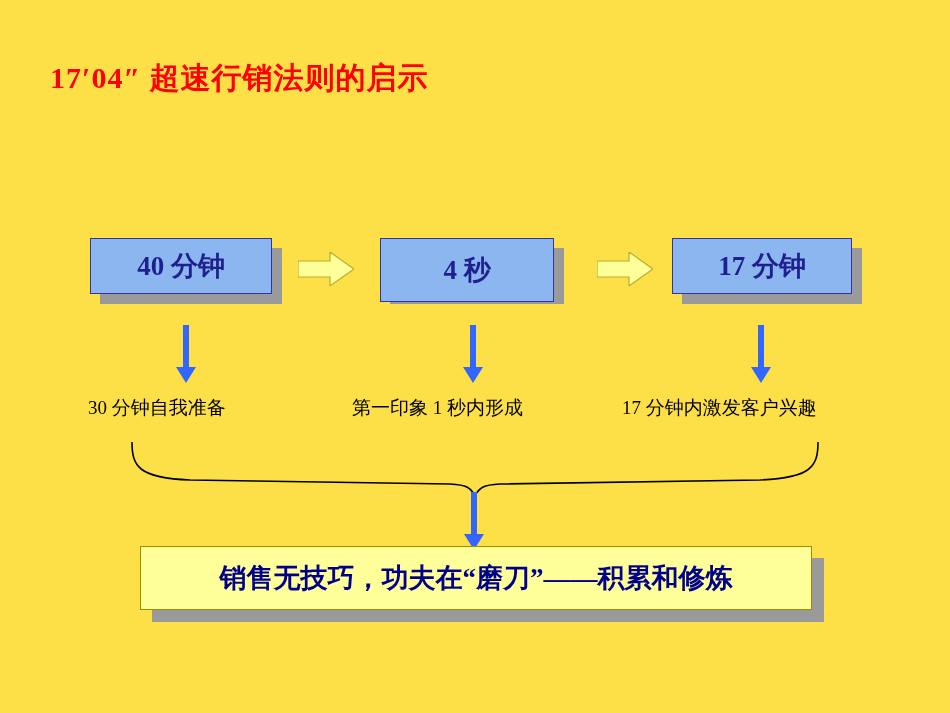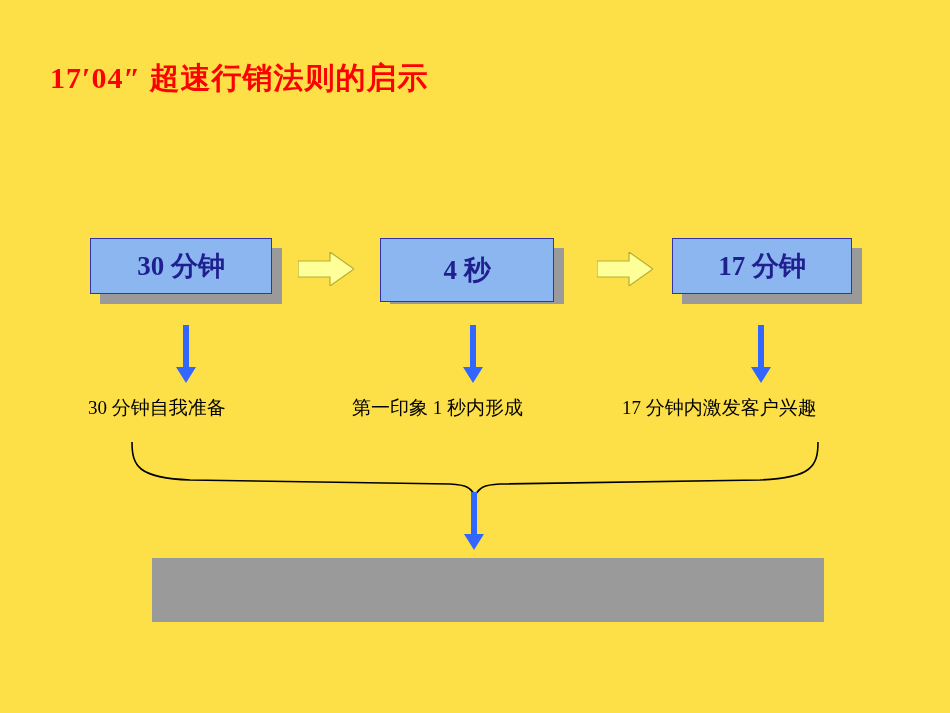--- a/index.html
+++ b/index.html
@@ -131,21 +131,21 @@
 </style>
 </head>
 <body>
 
 <div id="slide">
 
   <div class="title">17′04″ 超速行销法则的启示</div>
 
   <div class="box-shadow s1"></div>
   <div class="box b1">
-    <span>30 分钟</span>
+    <span>40 分钟</span>
   </div>
 
   <div class="chev chev1">
     <svg width="56" height="34" viewBox="0 0 56 34">
       <polygon points="0,9 32,9 32,0 56,17 32,34 32,25 0,25" fill="#FFFF99" stroke="#B8AE33" stroke-width="1.2"></polygon>
     </svg>
   </div>
 
   <div class="box-shadow s2"></div>
   <div class="box b2">
@@ -190,14 +190,17 @@
     </svg>
   </div>
 
   <div class="darrow da4">
     <svg width="22" height="58" viewBox="0 0 22 58">
       <polygon points="8,0 14,0 14,42 21,42 11,58 1,42 8,42" fill="#3366FF"></polygon>
     </svg>
   </div>
 
   <div class="banner-shadow"></div>
+  <div class="banner">
+    <span>销售无技巧，功夫在“磨刀”——积累和修炼</span>
+  </div>
 
 </div>
 
 </body></html>

